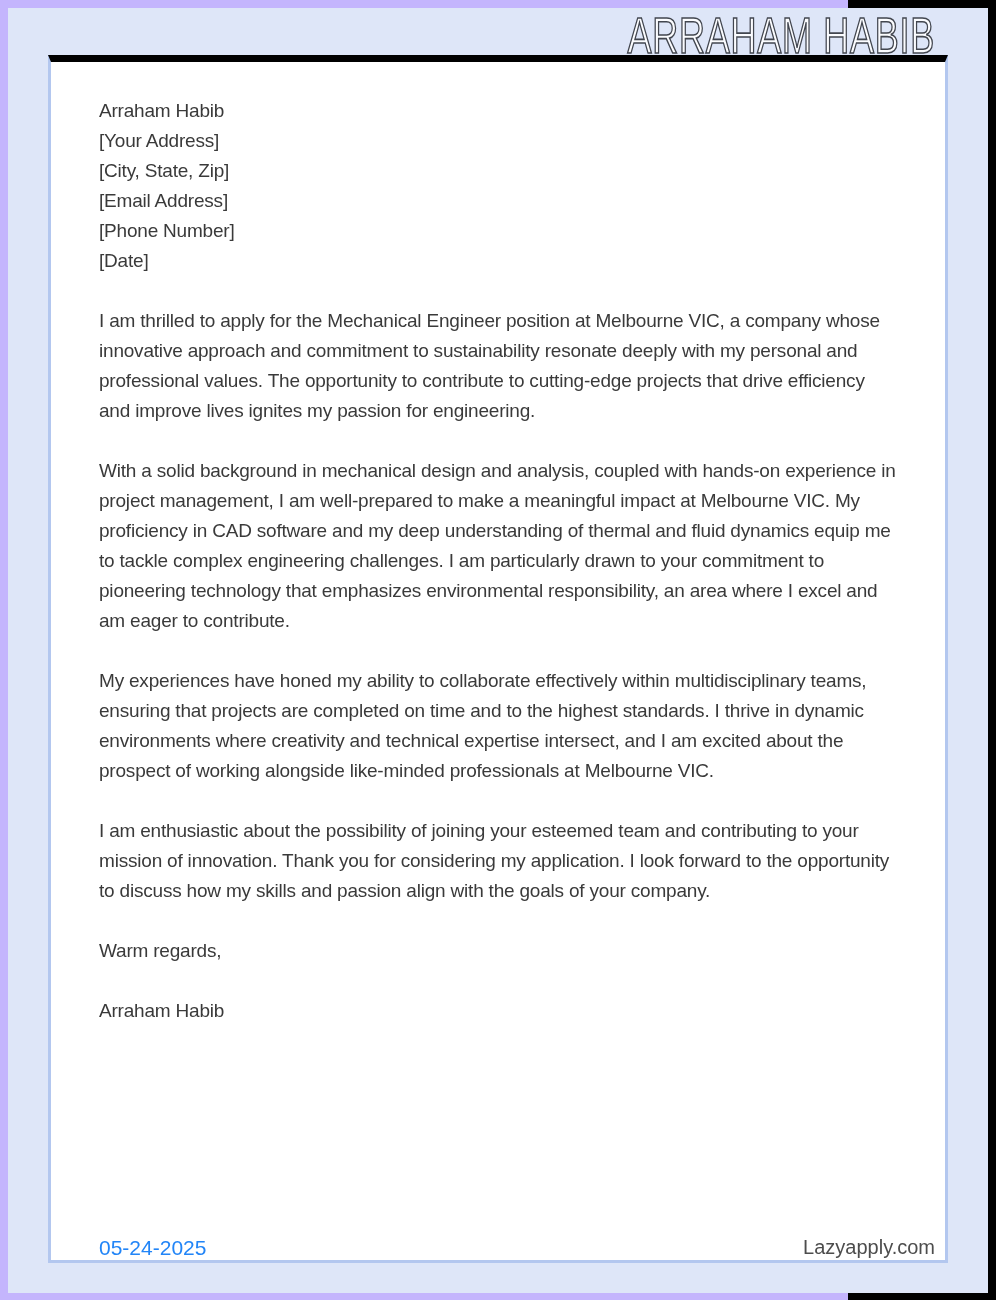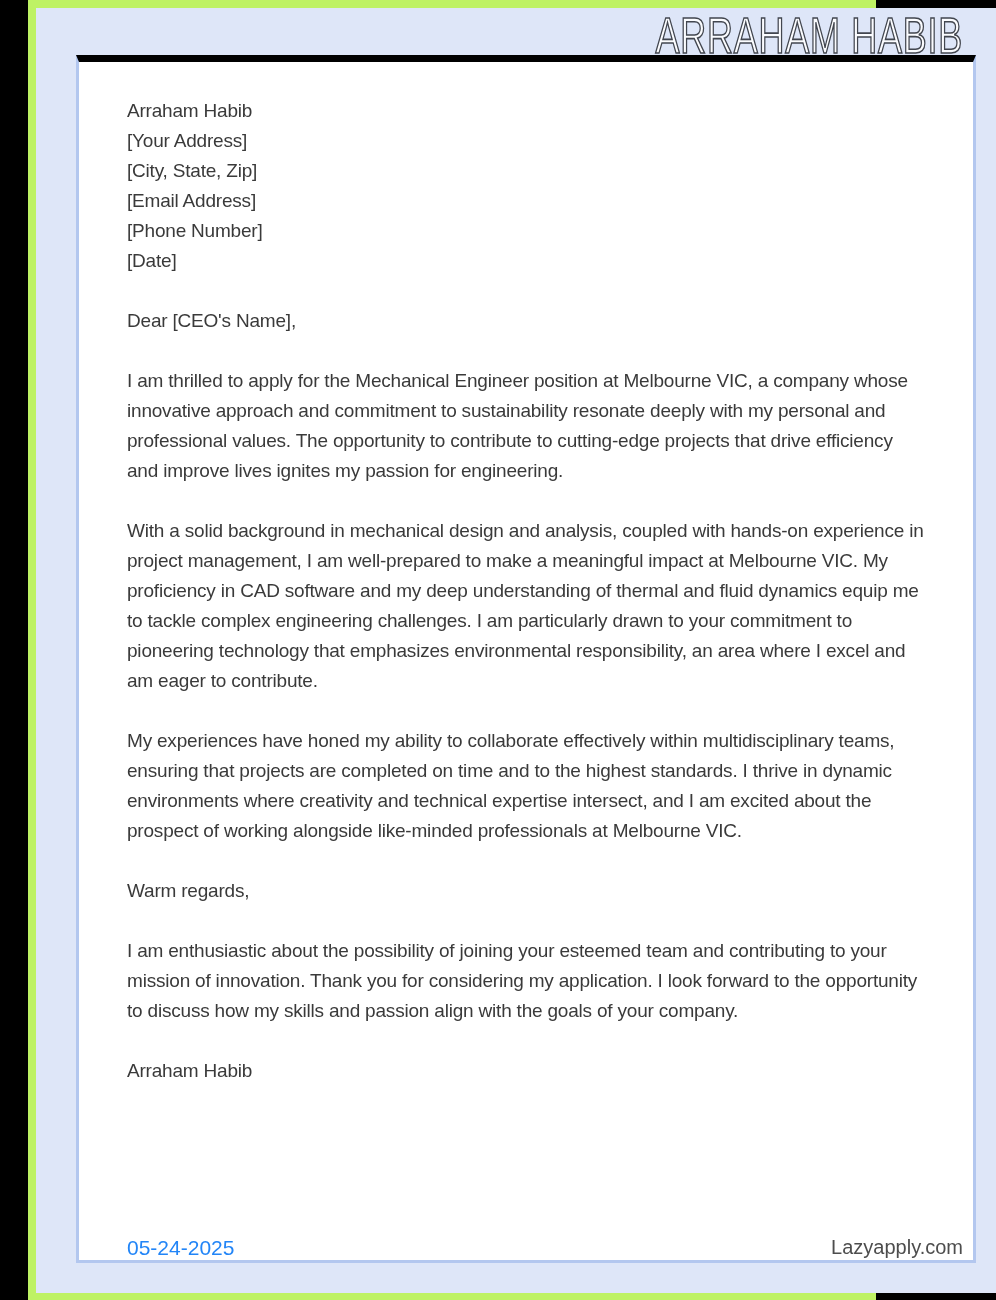--- a/index.html
+++ b/index.html
@@ -7,22 +7,21 @@
   body {
     font-family: "Liberation Sans", sans-serif;
     background: #000000;
     position: relative;
     overflow: hidden;
   }
   #root {
     position: absolute;
     left: 0; top: 0;
     width: 848px; height: 1300px;
-    background: #bef264;
-    margin-left: 28px;
+    background: #c4b5fd;
   }
   
   .canvas {
     position: absolute;
     left: 8px; top: 8px;
     width: 980px; height: 1285px;
     background: #dee6f8;
     overflow: hidden;
   }
   
@@ -90,26 +89,25 @@
     <div class="header-title">ARRAHAM HABIB</div>
 
     <div class="page">
       <div class="content">
         <p class="block">Arraham Habib
 [Your Address]
 [City, State, Zip]
 [Email Address]
 [Phone Number]
 [Date]</p>
-        <p>Dear [CEO's Name],</p>
         <p>I am thrilled to apply for the Mechanical Engineer position at Melbourne VIC, a company whose innovative approach and commitment to sustainability resonate deeply with my personal and professional values. The opportunity to contribute to cutting-edge projects that drive efficiency and improve lives ignites my passion for engineering.</p>
         <p>With a solid background in mechanical design and analysis, coupled with hands-on experience in project management, I am well-prepared to make a meaningful impact at Melbourne VIC. My proficiency in CAD software and my deep understanding of thermal and fluid dynamics equip me to tackle complex engineering challenges. I am particularly drawn to your commitment to pioneering technology that emphasizes environmental responsibility, an area where I excel and am eager to contribute.</p>
         <p>My experiences have honed my ability to collaborate effectively within multidisciplinary teams, ensuring that projects are completed on time and to the highest standards. I thrive in dynamic environments where creativity and technical expertise intersect, and I am excited about the prospect of working alongside like-minded professionals at Melbourne VIC.</p>
+        <p>I am enthusiastic about the possibility of joining your esteemed team and contributing to your mission of innovation. Thank you for considering my application. I look forward to the opportunity to discuss how my skills and passion align with the goals of your company.</p>
         <p>Warm regards,</p>
-        <p>I am enthusiastic about the possibility of joining your esteemed team and contributing to your mission of innovation. Thank you for considering my application. I look forward to the opportunity to discuss how my skills and passion align with the goals of your company.</p>
         <p>Arraham Habib</p>
       </div>
       <div class="watermark">Lazyapply.com</div>
     </div>
 
     <a class="date-link">05-24-2025</a>
 
   </div>
 </div>
 

